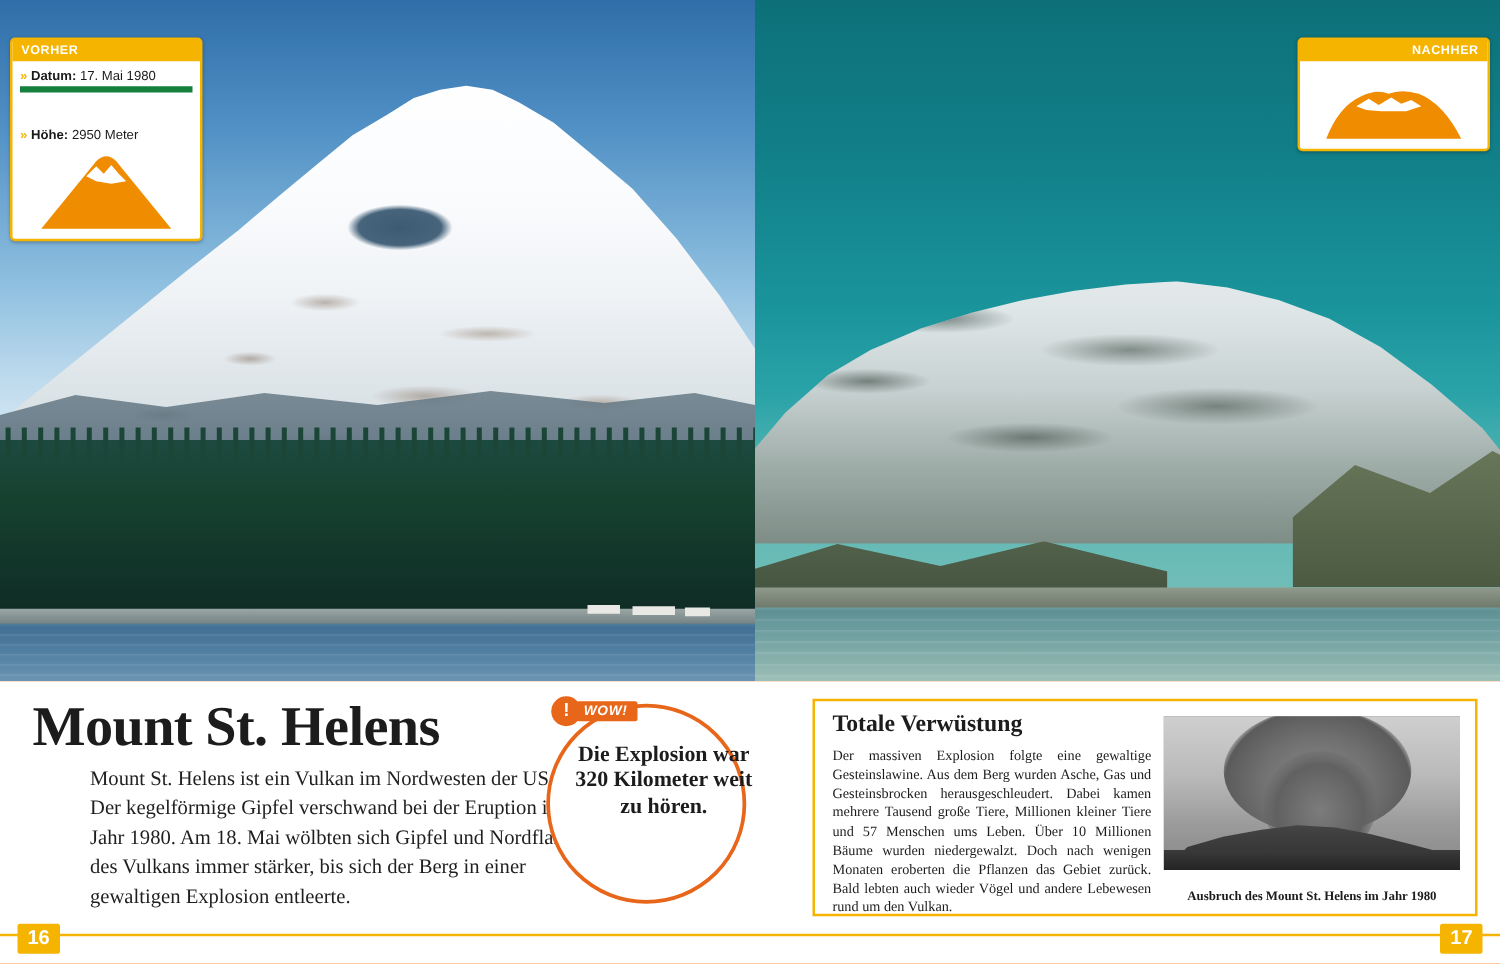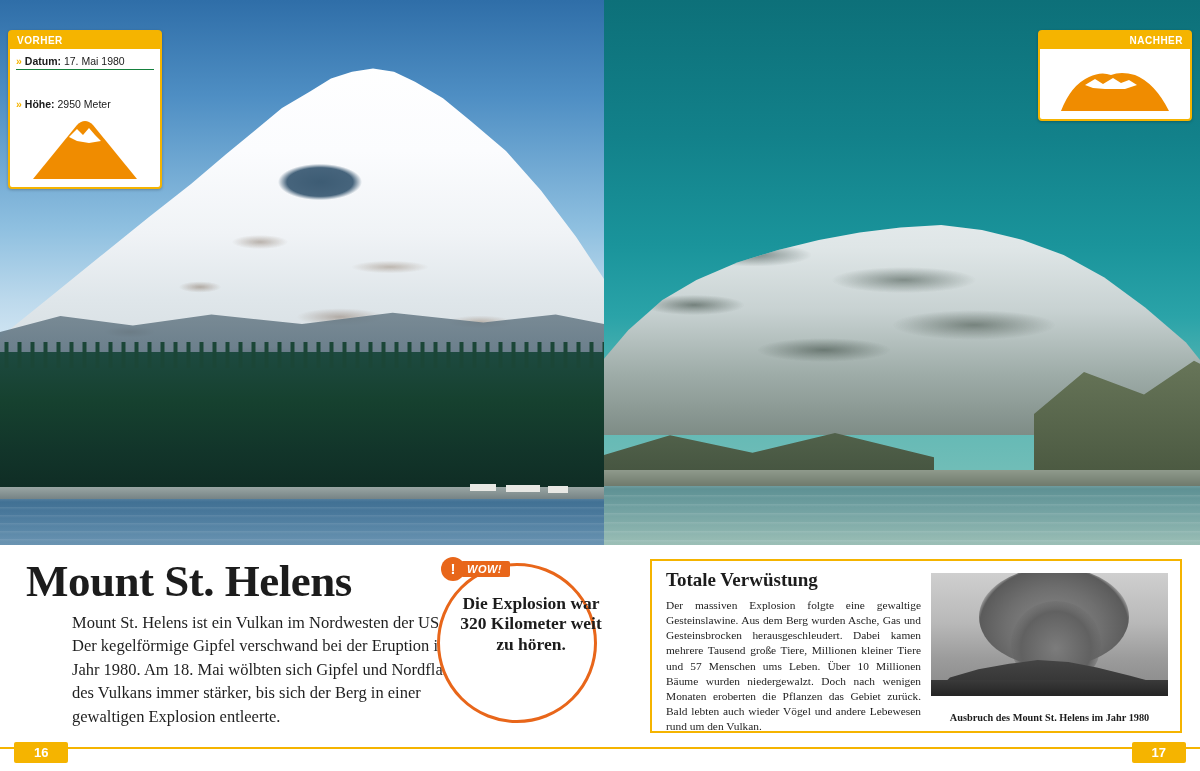--- a/index.html
+++ b/index.html
@@ -172,21 +172,21 @@
     padding: 3px 7px 3px 7px;
   }
   .infobox-title.right { text-align: right; }
   .infobox-rows {
     padding: 4px 6px 5px 6px;
   }
   .inforow {
     font-size: 10.5px;
     color: #1a1a1a;
     padding: 2px 0;
-    border-bottom: 1px solid #15803d;
+    border-bottom: 5px solid #15803d;
     white-space: nowrap;
   }
   .inforow:last-child { border-bottom: none; margin-top: 26px; }
   .inforow .chev { color: #f5b400; font-weight: bold; margin-right: 3px; }
   .inforow .lbl { font-weight: bold; }
   .pictogram {
     margin: 2px auto 6px auto;
     width: 120px;
     height: 62px;
     position: relative;
@@ -356,23 +356,23 @@
     left: 0; bottom: 22px;
     width: 1200px;
     height: 2px;
     background: #f5b400;
   }
   .pageno {
     position: absolute;
     bottom: 8px;
     background: #f5b400;
     color: #ffffff;
-    font-size: 13px;
-    font-weight: bold;
-    padding: 3px 20px;
+    font-size: 16px;
+    font-weight: bold;
+    padding: 3px 8px;
     border-radius: 2px;
   }
   .pageno-left { left: 14px; }
   .pageno-right { right: 14px; }
 </style>
 </head>
 <body>
 
 <div class="page">
 

